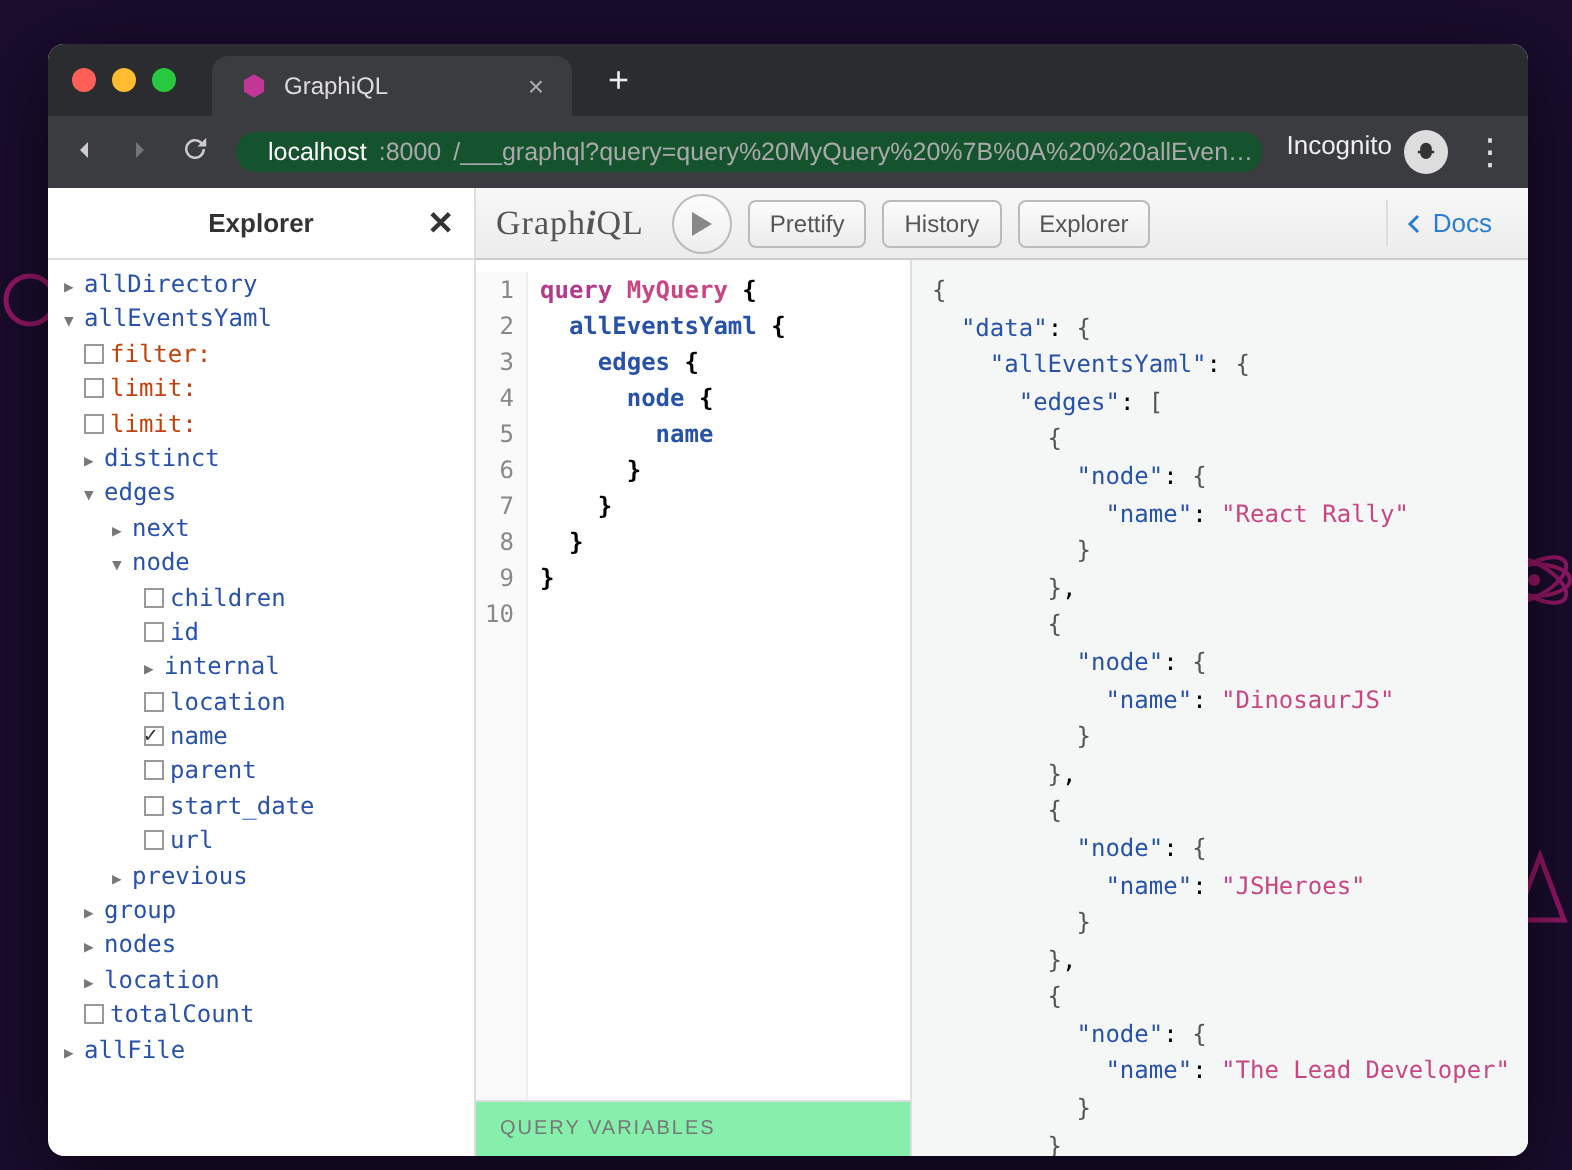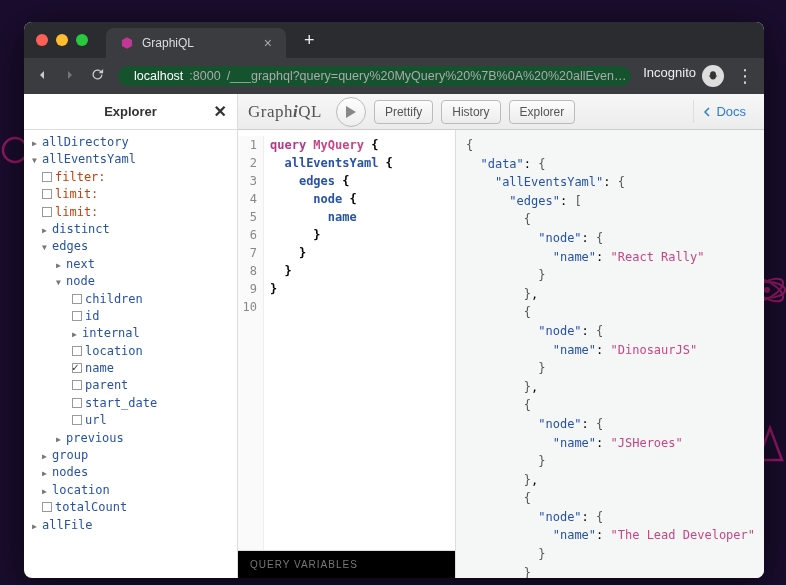--- a/index.html
+++ b/index.html
@@ -213,21 +213,21 @@
     padding-right: 6px;
     color: #888;
     user-select: none;
     background: #fafafa;
     border-right: 1px solid #eee;
   }
   .code { padding-left: 6px; white-space: pre; font-weight: bold; }
   .query-vars {
     height: 28px;
     border-top: 1px solid #ddd;
-    background: #000000;
+    background: #86efac;
     font-size: 10px;
     letter-spacing: 1px;
     color: #777;
     display: flex; align-items: center;
     padding-left: 12px;
     cursor: pointer;
   }
   .result-pane {
     background: #f5f6f6;
     overflow: auto;

